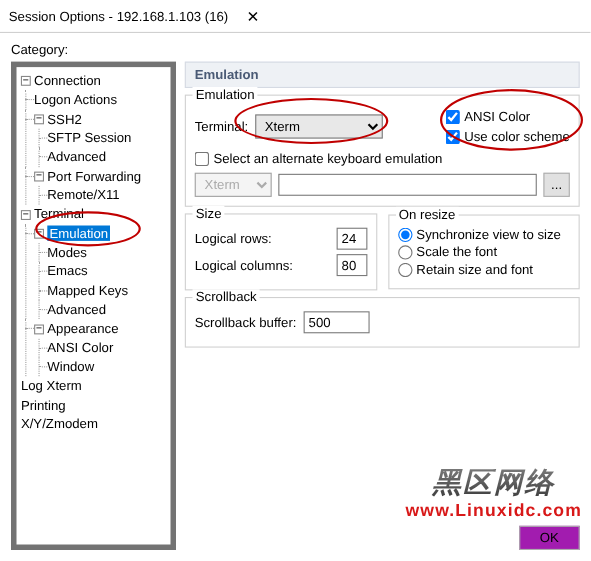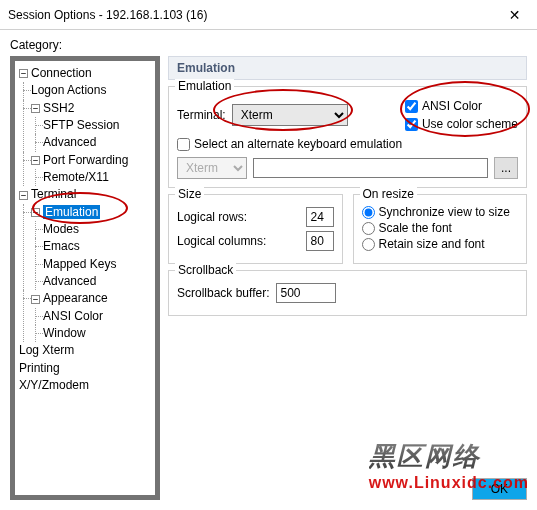--- a/index.html
+++ b/index.html
@@ -13,21 +13,20 @@
     height: 510px;
     overflow: hidden;
     position: relative;
   }
   .titlebar {
     height: 30px;
     background: #fff;
     border-bottom: 1px solid #d0d0d0;
     display: flex;
     align-items: center;
-    justify-content: space-between;
     padding: 0 0 0 8px;
   }
   .titlebar .title { font-size: 12px; color: #000; }
   .titlebar .close {
     width: 45px;
     height: 30px;
     display: flex;
     align-items: center;
     justify-content: center;
     font-size: 14px;
@@ -127,54 +126,54 @@
     border: 1px solid #7a7a7a;
     padding: 2px 4px;
     background: #fff;
   }
   select.terminal { width: 116px; background: #e8e8e8; }
   select.disabled { width: 70px; background: #f0f0f0; color: #888; }
   input.num { width: 28px; }
   input.sb { width: 60px; }
   .checkbox { display: flex; align-items: center; gap: 4px; }
   .checkbox input, .radio input { margin: 0; }
-  .size-grid { display: flex; gap: 10px; }
+  .size-grid { display: flex; gap: 10px; align-items: center; }
   .size-col { flex: 1; }
   .radio { display: flex; align-items: center; gap: 4px; margin: 2px 0; }
   .btn-row {
     display: flex;
     justify-content: flex-end;
     gap: 6px;
     padding-top: 8px;
   }
   .btn {
     border: 1px solid #adadad;
-    background: #0ea5e9;
+    background: #a21caf;
     padding: 3px 18px;
     font-family: inherit;
     font-size: 12px;
   }
   .browse-btn {
     border: 1px solid #adadad;
     background: #e1e1e1;
     width: 24px;
     height: 22px;
     font-size: 12px;
   }
   .circle {
     position: absolute;
     border: 2px solid #c00000;
     border-radius: 50%;
     pointer-events: none;
   }
   .watermark {
     position: absolute;
     right: 8px;
-    bottom: 18px;
-    text-align: left;
+    bottom: 36px;
+    text-align: center;
     pointer-events: none;
     opacity: 0.9;
   }
   .watermark .cn {
     font-size: 26px;
     font-weight: bold;
     background: linear-gradient(#777,#222);
     -webkit-background-clip: text;
     color: transparent;
     font-style: italic;

